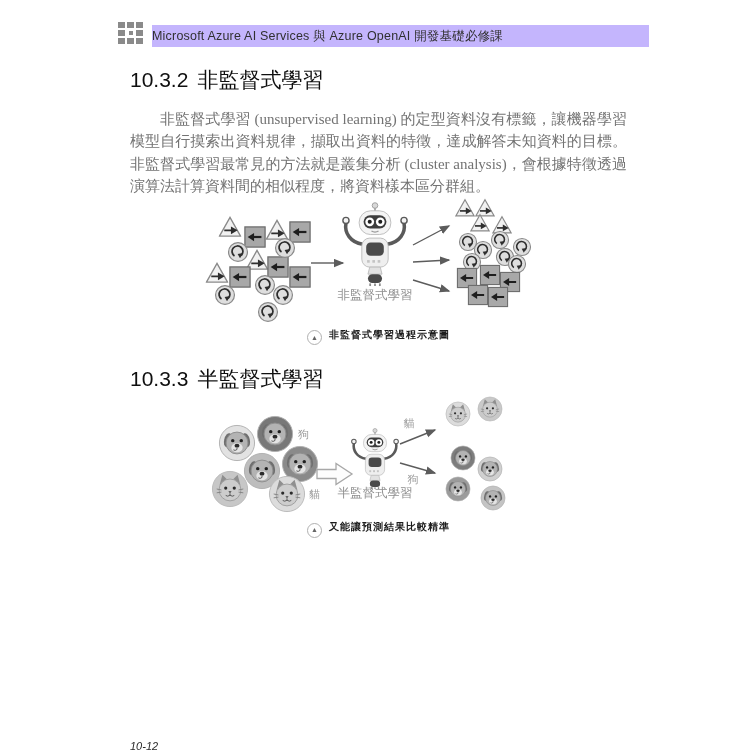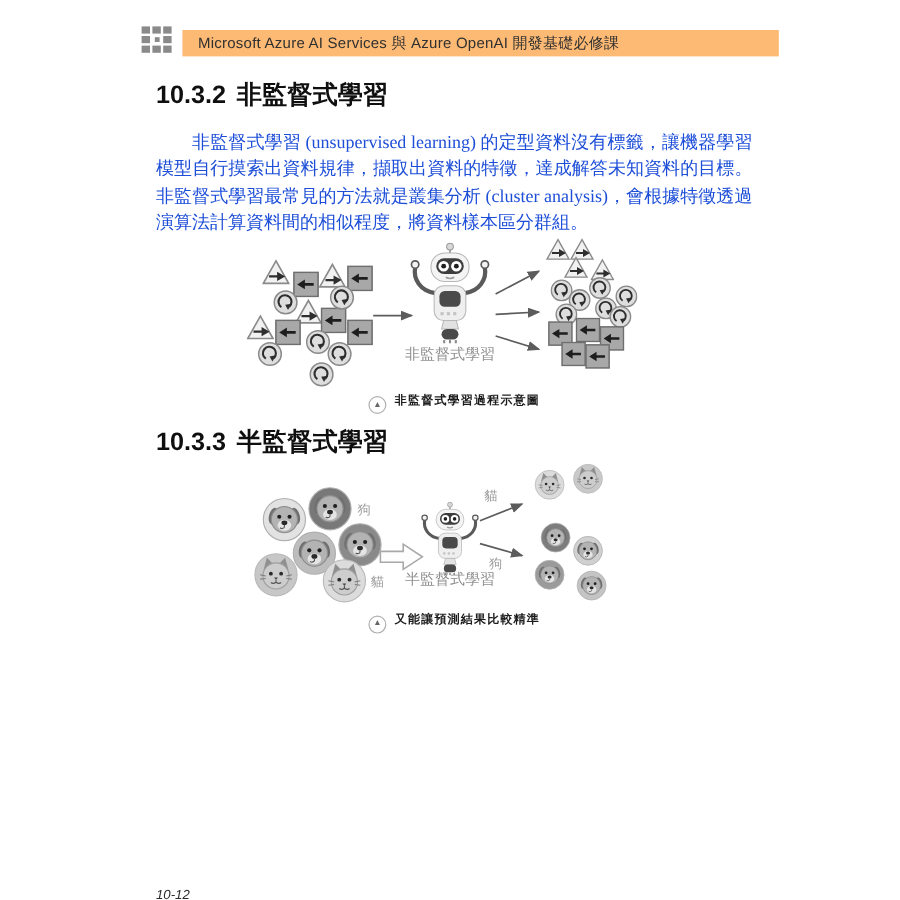--- a/index.html
+++ b/index.html
@@ -10,38 +10,38 @@
   
   .logo {
     position:absolute; left:118px; top:22px;
     display:grid; grid-template-columns:repeat(3,7px); grid-auto-rows:6px; gap:2px;
   }
   .logo .c { background:#8a8a8a; }
   .logo .c.small { width:4px; height:4px; place-self:center; }
   
   .header-bar {
     position:absolute; left:152px; top:25px; width:497px; height:22px;
-    background:#fdba74; display:flex; align-items:center;
-    padding-left:13px; box-sizing:border-box;
+    background:#c4b5fd; display:flex; align-items:center;
+    box-sizing:border-box;
   }
   .header-bar .ht { font-size:12.5px; color:#303030; letter-spacing:0.2px; }
 
   .content { position:absolute; left:130px; top:64px; width:497px; }
 
   h2.sec {
-    font-size:21px; font-weight:bold; color:#0f0f0f; margin:0; line-height:31px;
+    font-size:21px; font-weight:normal; color:#0f0f0f; margin:0; line-height:31px;
     font-family:"Liberation Sans", sans-serif;
   }
   h2.sec .num { margin-right:9px; }
-  h2.sec.second { margin-top:8px; }
+  h2.sec.second { margin-top:18px; }
 
   p.body {
     font-family:"Liberation Serif","DejaVu Serif",serif;
     font-size:15px; line-height:22.4px; text-align:justify; text-indent:2em;
-    color:#1d4ed8; margin:13px 0 0 0;
+    color:#737373; margin:13px 0 0 0;
   }
 
   .fig svg.diagram { display:block; margin-left:55px; }
   .fig svg text { font-family:"Liberation Sans", sans-serif; }
   .robot-label { font-size:12.5px; fill:#8f8f8f; }
   .fig-small-label { font-size:11px; fill:#9c9c9c; }
 
   .caption { text-align:center; margin-top:-2px; line-height:18px; }
   .cap-icon {
     display:inline-flex; width:13px; height:13px; border:1px solid #b0b0b0;

